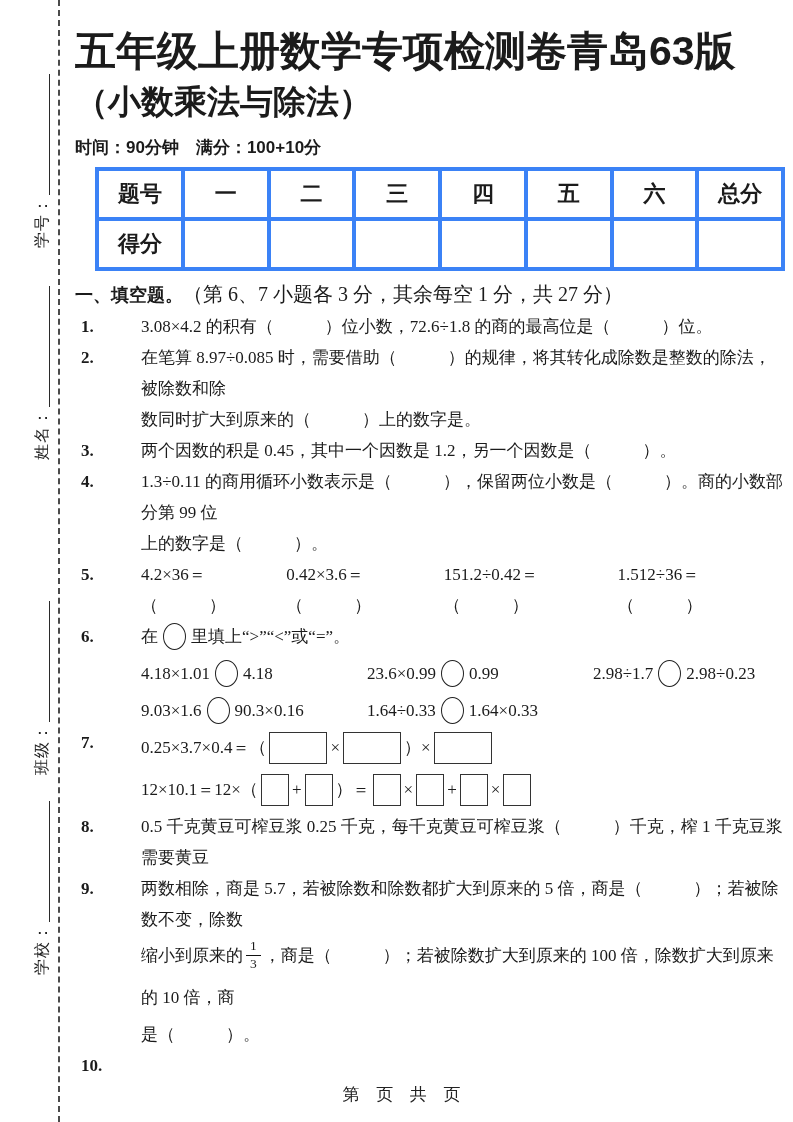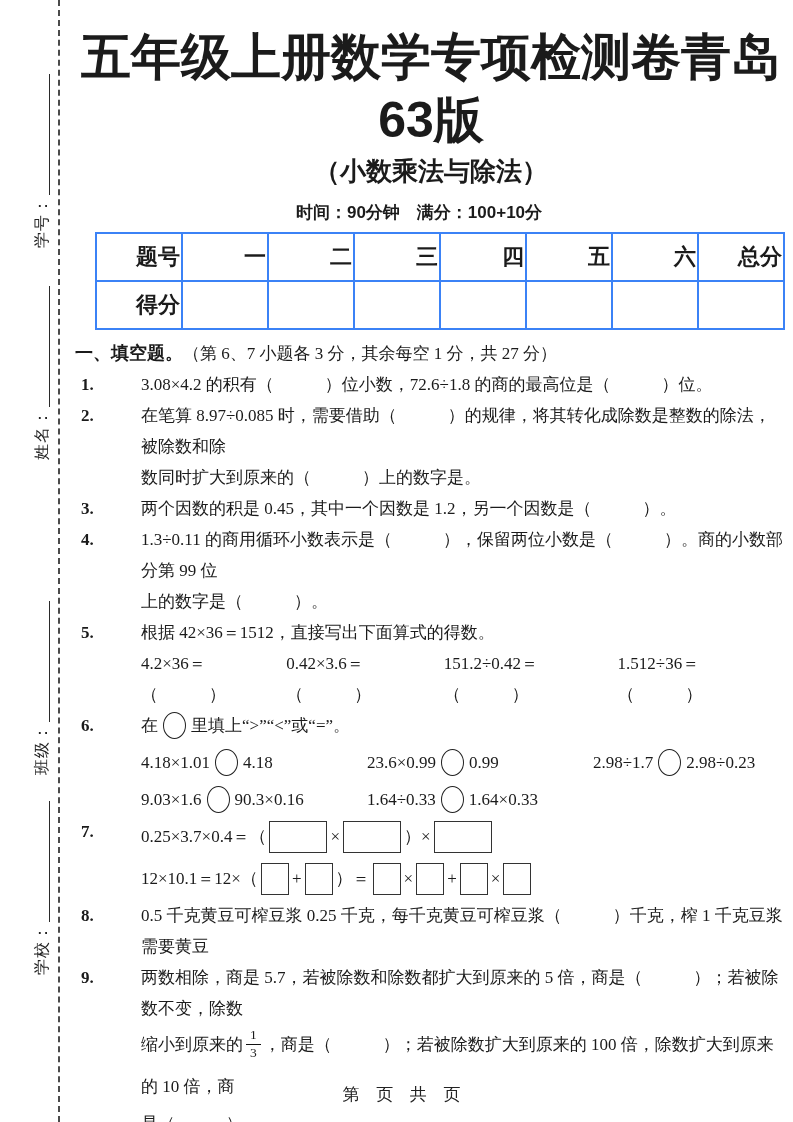--- a/index.html
+++ b/index.html
@@ -10,35 +10,35 @@
   .seal-line{position:absolute;left:58px;top:0;bottom:0;width:0;
              border-left:2px dashed #4a4a4a;}
   .sidebar-item{position:absolute;left:-48px;width:176px;height:26px;
                 transform:rotate(-90deg);display:flex;align-items:flex-end;
                 font-size:16px;letter-spacing:1px;color:#222;}
   .sidebar-item .lbl{white-space:nowrap;}
   .write-line{flex:1;border-bottom:1.6px solid #2a2a2a;margin:0 2px 3px 2px;height:1px;}
 
   
   .main{position:absolute;left:75px;top:0;width:712px;}
-  .title{margin:26px 0 0 0;text-align:center;font-family:"Liberation Sans",sans-serif;
-         font-weight:bold;font-size:50px;line-height:1.25;letter-spacing:0px;}
-  .subtitle{margin-top:4px;text-align:center;font-family:"Liberation Sans",sans-serif;
-            font-weight:bold;font-size:26px;line-height:1.3;}
-  .meta{margin-top:12px;text-align:center;padding-right:24px;
+  .title{margin:26px 0 0 0;text-align:left;font-family:"Liberation Sans",sans-serif;
+         font-weight:bold;font-size:41px;line-height:1.25;letter-spacing:0px;}
+  .subtitle{margin-top:4px;font-family:"Liberation Sans",sans-serif;
+            font-weight:bold;font-size:33px;line-height:1.3;}
+  .meta{margin-top:12px;text-align:left;padding-right:24px;
         font-family:"Liberation Sans",sans-serif;font-weight:bold;font-size:17px;}
 
   table.score{border-collapse:collapse;table-layout:fixed;width:690px;
               margin:8px 0 0 20px;}
-  table.score td{border:2px solid #3b82f6;height:44px;text-align:right;
+  table.score td{border:4px solid #3b82f6;height:44px;text-align:center;
                  font-family:"Liberation Sans",sans-serif;font-weight:bold;font-size:22px;}
 
   .section-line{margin:10px 0 2px 0;font-size:18px;line-height:26px;}
   .sec-head{font-family:Liberation Mono, monospace;font-weight:bold;}
-  .sec-note{font-size:17px;}
+  .sec-note{font-size:20px;}
 
   
   .question{position:relative;padding-left:30px;font-size:17px;}
   .q-num{position:absolute;left:6px;top:0;font-weight:bold;line-height:31px;}
   .q-line{line-height:31px;margin-left:36px;}
   .q-line.tall{line-height:42px;}
   .q-line.mid{line-height:42px;}
   .q-line.spread{display:flex;justify-content:space-between;padding-right:8px;}
   .q-line.cols{display:flex;margin-top:5px;}
   .q-line.cols .q-seg{flex:0 0 226px;}
@@ -128,21 +128,20 @@
         <span class="q-num">3.</span>
         <div class="q-line "><span class="q-seg">两个因数的积是 0.45，其中一个因数是 1.2，另一个因数是（　　　）。</span></div>
       </div>
       <div class="question">
         <span class="q-num">4.</span>
         <div class="q-line "><span class="q-seg">1.3÷0.11 的商用循环小数表示是（　　　），保留两位小数是（　　　）。商的小数部分第 99 位</span></div>
         <div class="q-line "><span class="q-seg">上的数字是（　　　）。</span></div>
       </div>
       <div class="question">
         <span class="q-num">5.</span>
-        <div class="q-line "><span class="q-seg">根据 42×36＝1512，直接写出下面算式的得数。</span></div>
         <div class="q-line spread">
           <span class="q-seg">4.2×36＝（　　　）</span>
           <span class="q-seg">0.42×3.6＝（　　　）</span>
           <span class="q-seg">151.2÷0.42＝（　　　）</span>
           <span class="q-seg">1.512÷36＝（　　　）</span>
         </div>
       </div>
       <div class="question">
         <span class="q-num">6.</span>
         <div class="q-line "><span class="q-seg">在<span class="blank-circle"></span>里填上“&gt;”“&lt;”或“=”。</span></div>

